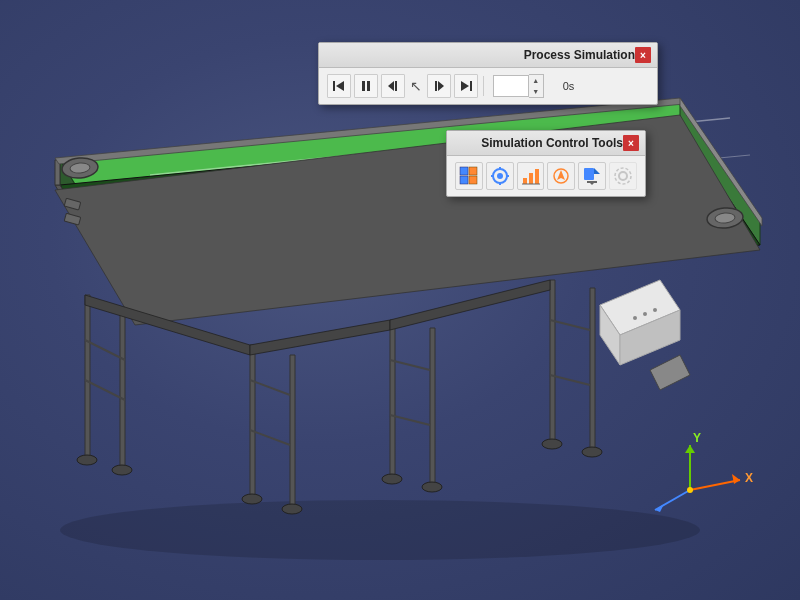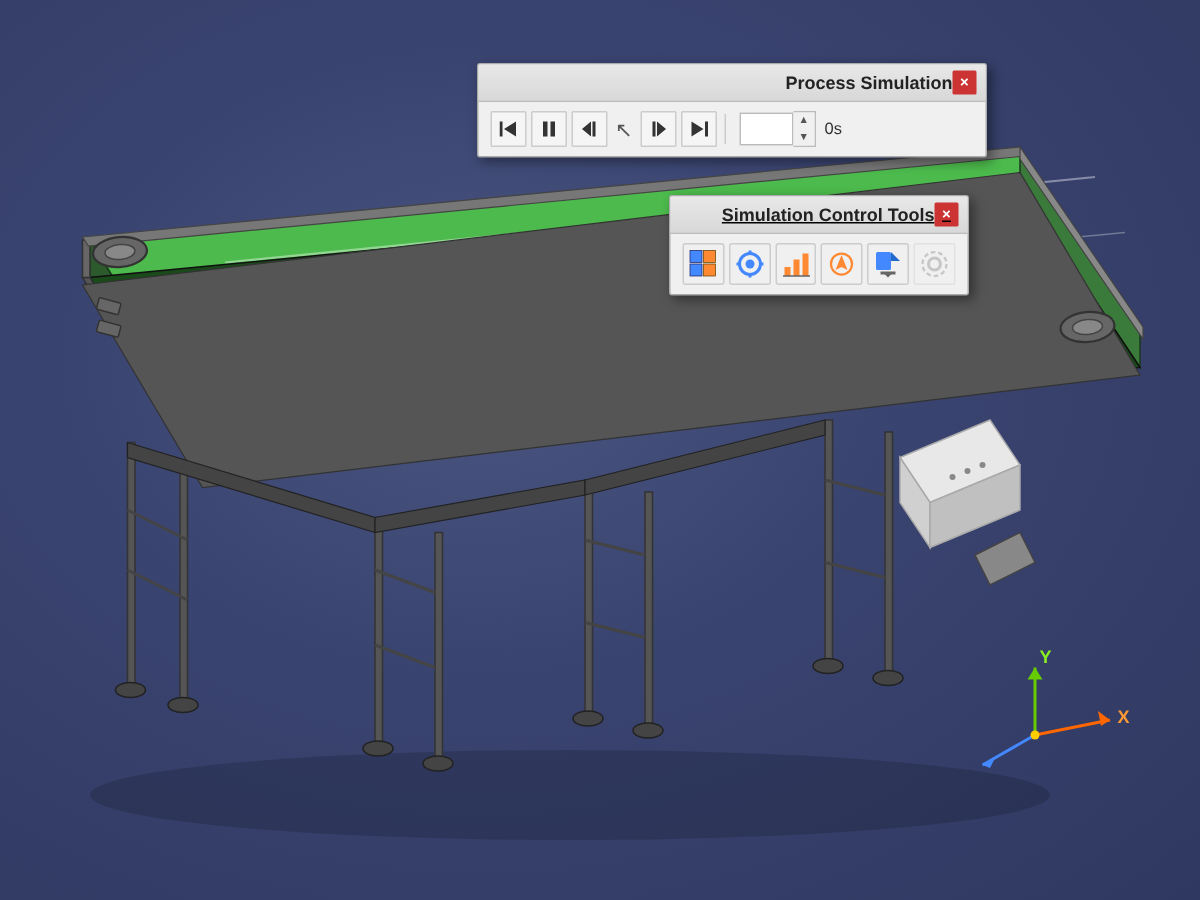--- a/index.html
+++ b/index.html
@@ -142,29 +142,28 @@
       font-size: 7px;
       display: flex;
       align-items: center;
       justify-content: center;
       color: #555;
     }
 
     .time-label {
       font-size: 11px;
       color: #333;
-      margin-left: 3px;
+      margin-left: 16px;
     }
 
     
     .sim-tools-dialog {
       top: 130px;
       left: 446px;
       width: 200px;
-      text-decoration: underline;
     }
 
     .tools-content {
       padding: 6px 8px;
       display: flex;
       align-items: center;
       gap: 3px;
     }
 
     .tool-btn {

